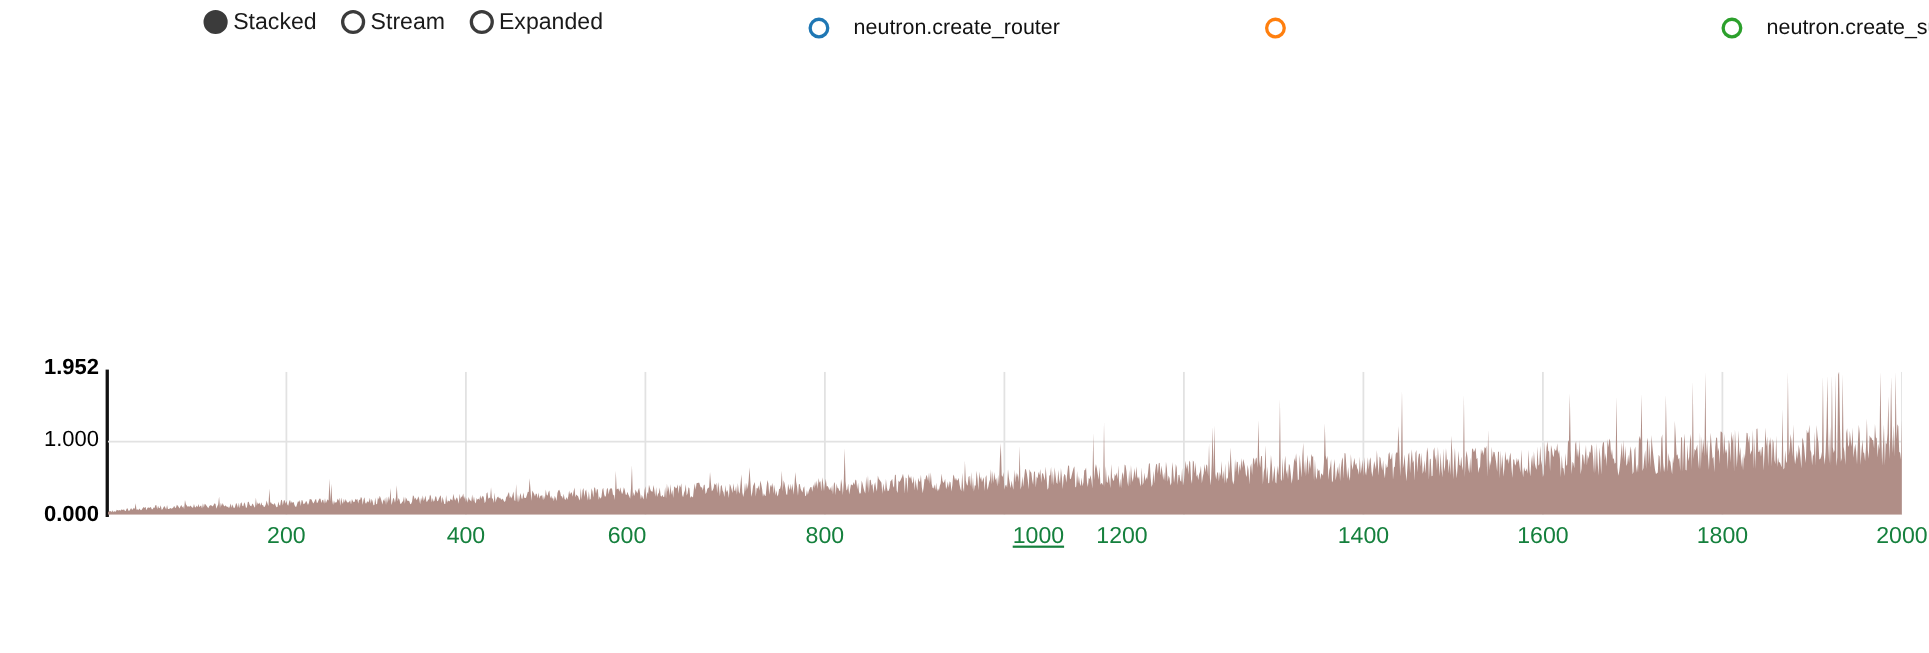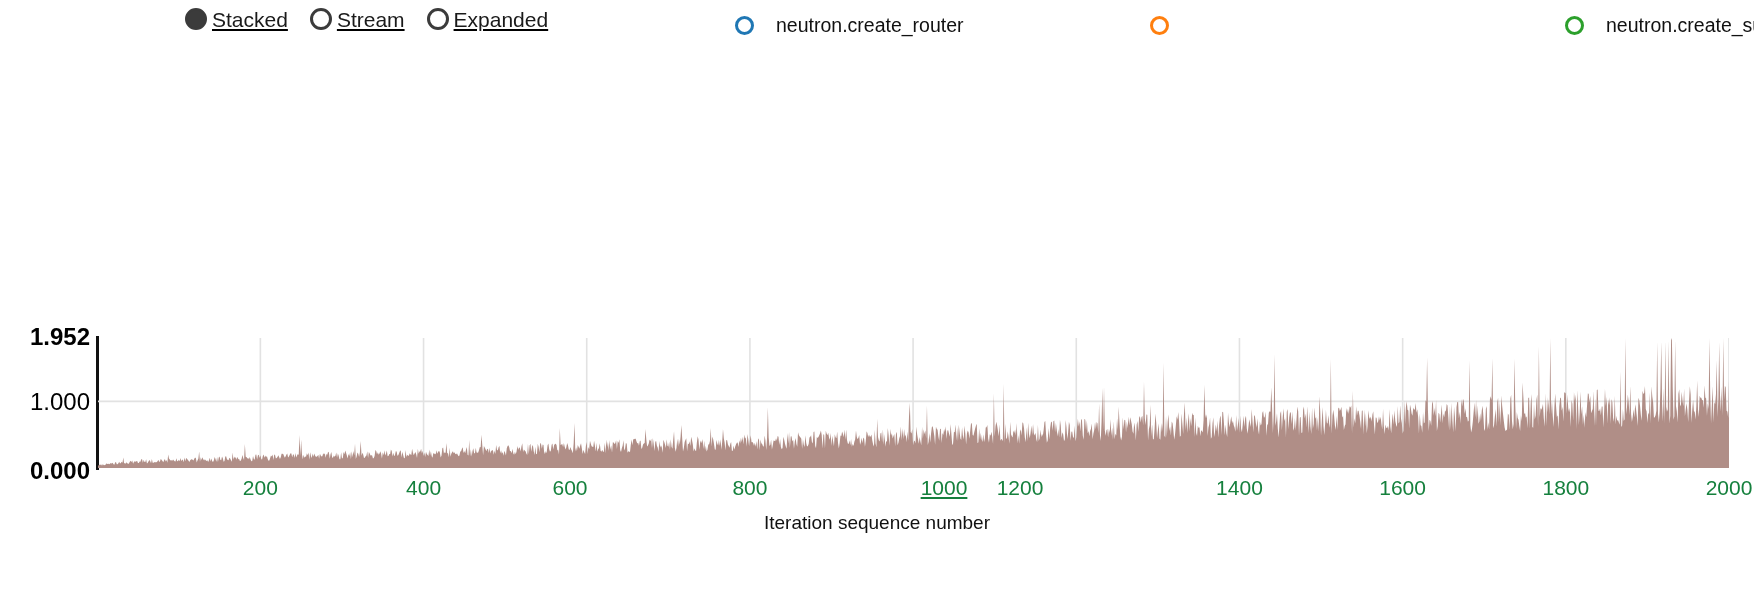--- a/index.html
+++ b/index.html
@@ -20,24 +20,23 @@
   #mode-controls {
     position: absolute;
     left: 185px;
     top: 8px;
     display: flex;
     align-items: center;
     gap: 22px;
   }
   .mode-option {
     display: flex;
-    align-items: flex-start;
+    align-items: center;
     gap: 5px;
     cursor: pointer;
-    text-decoration: underline;
   }
   .mode-dot {
     width: 22px;
     height: 22px;
     border-radius: 50%;
     box-sizing: border-box;
     flex: 0 0 auto;
   }
   .mode-dot.filled {
     background: #3b3b3b;
@@ -112,21 +111,21 @@
     left: 96px;
     top: 16px;
     width: 3px;
     height: 134px;
     background: #111111;
   }
   .ytick {
     position: absolute;
     right: 0;
     text-align: right;
-    font-size: 24px;
+    font-size: 20px;
     white-space: nowrap;
   }
   .ytick.bold { font-weight: bold; }
   #ylabels {
     position: absolute;
     left: 0;
     top: 0;
     width: 90px;
     height: 274px;
   }
@@ -199,21 +198,20 @@
         <line x1="815.0920460230116" x2="815.0920460230116" y1="0" y2="130" stroke="#e2e2e2" stroke-width="1.6"></line>
         <line x1="978.2736368184092" x2="978.2736368184092" y1="0" y2="130" stroke="#e2e2e2" stroke-width="1.6"></line>
         <line x1="1141.4552276138068" x2="1141.4552276138068" y1="0" y2="130" stroke="#e2e2e2" stroke-width="1.6"></line>
         <line x1="1304.6368184092046" x2="1304.6368184092046" y1="0" y2="130" stroke="#e2e2e2" stroke-width="1.6"></line>
         <line x1="1467.8184092046022" x2="1467.8184092046022" y1="0" y2="130" stroke="#e2e2e2" stroke-width="1.6"></line>
         <line x1="1631" x2="1631" y1="0" y2="130" stroke="#e2e2e2" stroke-width="1.6"></line>
         <path d="M 0 130 L 0.00 128.05 L 0.82 126.95 L 1.63 126.77 L 2.45 126.45 L 3.26 127.58 L 4.08 125.95 L 4.90 127.58 L 5.71 126.58 L 6.53 127.19 L 7.34 126.96 L 8.16 125.47 L 8.97 125.75 L 9.79 126.09 L 10.61 125.69 L 11.42 126.36 L 12.24 125.28 L 13.05 125.33 L 13.87 125.61 L 14.69 124.85 L 15.50 126.27 L 16.32 126.63 L 17.13 124.43 L 17.95 124.09 L 18.77 126.35 L 19.58 126.23 L 20.40 125.25 L 21.21 123.79 L 22.03 125.50 L 22.85 125.06 L 23.66 123.67 L 24.48 124.73 L 25.29 119.60 L 26.11 125.41 L 26.92 124.96 L 27.74 125.76 L 28.56 124.24 L 29.37 125.22 L 30.19 125.94 L 31.00 125.24 L 31.82 123.79 L 32.64 122.84 L 33.45 123.91 L 34.27 122.58 L 35.08 125.80 L 35.90 124.03 L 36.72 123.14 L 37.53 123.87 L 38.35 123.35 L 39.16 122.92 L 39.98 125.04 L 40.80 124.95 L 41.61 123.47 L 42.43 123.87 L 43.24 121.23 L 44.06 121.16 L 44.87 124.87 L 45.69 121.70 L 46.51 123.97 L 47.32 123.92 L 48.14 121.28 L 48.95 125.41 L 49.77 124.86 L 50.59 123.28 L 51.40 122.09 L 52.22 123.37 L 53.03 125.22 L 53.85 121.01 L 54.67 124.66 L 55.48 124.83 L 56.30 124.36 L 57.11 123.90 L 57.93 124.56 L 58.75 123.99 L 59.56 123.25 L 60.38 121.84 L 61.19 123.90 L 62.01 123.29 L 62.82 120.86 L 63.64 121.88 L 64.46 123.00 L 65.27 124.23 L 66.09 122.26 L 66.90 121.06 L 67.72 123.47 L 68.54 122.08 L 69.35 124.65 L 70.17 116.61 L 70.98 120.44 L 71.80 121.54 L 72.62 122.61 L 73.43 122.24 L 74.25 122.73 L 75.06 121.44 L 75.88 122.55 L 76.70 123.35 L 77.51 123.58 L 78.33 120.29 L 79.14 122.88 L 79.96 123.26 L 80.77 121.64 L 81.59 123.17 L 82.41 120.11 L 83.22 123.04 L 84.04 122.04 L 84.85 121.49 L 85.67 124.36 L 86.49 119.57 L 87.30 123.31 L 88.12 119.97 L 88.93 120.72 L 89.75 121.87 L 90.57 122.85 L 91.38 124.01 L 92.20 122.23 L 93.01 121.40 L 93.83 121.23 L 94.65 121.71 L 95.46 122.40 L 96.28 120.87 L 97.09 119.59 L 97.91 120.24 L 98.72 124.55 L 99.54 122.20 L 100.36 120.62 L 101.17 113.38 L 101.99 123.83 L 102.80 119.13 L 103.62 121.98 L 104.44 119.23 L 105.25 121.36 L 106.07 122.56 L 106.88 121.23 L 107.70 122.30 L 108.52 122.89 L 109.33 122.35 L 110.15 124.00 L 110.96 122.30 L 111.78 119.80 L 112.60 123.62 L 113.41 120.45 L 114.23 123.36 L 115.04 123.98 L 115.86 122.13 L 116.67 119.09 L 117.49 120.93 L 118.31 123.69 L 119.12 119.10 L 119.94 124.06 L 120.75 119.53 L 121.57 118.48 L 122.39 121.93 L 123.20 122.25 L 124.02 118.62 L 124.83 120.22 L 125.65 123.87 L 126.47 123.10 L 127.28 118.39 L 128.10 118.16 L 128.91 120.95 L 129.73 122.06 L 130.55 122.20 L 131.36 119.83 L 132.18 120.61 L 132.99 122.35 L 133.81 123.63 L 134.62 114.38 L 135.44 121.70 L 136.26 118.60 L 137.07 120.51 L 137.89 118.92 L 138.70 121.71 L 139.52 118.68 L 140.34 121.35 L 141.15 121.06 L 141.97 123.19 L 142.78 122.50 L 143.60 120.72 L 144.42 117.06 L 145.23 119.93 L 146.05 121.91 L 146.86 106.03 L 147.68 118.76 L 148.50 118.88 L 149.31 120.39 L 150.13 119.96 L 150.94 121.16 L 151.76 118.95 L 152.57 121.47 L 153.39 123.15 L 154.21 122.94 L 155.02 117.88 L 155.84 121.03 L 156.65 121.70 L 157.47 116.86 L 158.29 116.41 L 159.10 121.58 L 159.92 117.23 L 160.73 116.64 L 161.55 119.94 L 162.37 117.30 L 163.18 120.72 L 164.00 121.71 L 164.81 118.10 L 165.63 116.40 L 166.45 119.66 L 167.26 117.61 L 168.08 119.29 L 168.89 118.03 L 169.71 121.01 L 170.52 122.73 L 171.34 122.59 L 172.16 119.89 L 172.97 117.50 L 173.79 118.56 L 174.60 116.50 L 175.42 122.11 L 176.24 116.48 L 177.05 116.93 L 177.87 120.52 L 178.68 119.90 L 179.50 118.99 L 180.32 117.15 L 181.13 118.89 L 181.95 121.08 L 182.76 119.16 L 183.58 115.74 L 184.40 115.75 L 185.21 116.06 L 186.03 118.07 L 186.84 119.79 L 187.66 118.26 L 188.47 116.49 L 189.29 115.41 L 190.11 119.52 L 190.92 118.51 L 191.74 116.63 L 192.55 115.21 L 193.37 115.46 L 194.19 119.28 L 195.00 116.59 L 195.82 116.38 L 196.63 119.90 L 197.45 114.97 L 198.27 119.59 L 199.08 117.43 L 199.90 115.91 L 200.71 117.12 L 201.53 97.07 L 202.35 117.92 L 203.16 101.75 L 203.98 116.54 L 204.79 121.13 L 205.61 116.75 L 206.42 119.72 L 207.24 118.46 L 208.06 118.81 L 208.87 115.25 L 209.69 117.32 L 210.50 114.43 L 211.32 121.85 L 212.14 114.37 L 212.95 118.04 L 213.77 120.07 L 214.58 115.43 L 215.40 118.85 L 216.22 115.57 L 217.03 117.58 L 217.85 118.86 L 218.66 118.74 L 219.48 118.09 L 220.30 116.75 L 221.11 120.67 L 221.93 115.72 L 222.74 117.53 L 223.56 118.56 L 224.37 118.20 L 225.19 115.33 L 226.01 116.52 L 226.82 115.37 L 227.64 119.75 L 228.45 116.10 L 229.27 116.66 L 230.09 113.84 L 230.90 114.62 L 231.72 120.77 L 232.53 116.18 L 233.35 113.98 L 234.17 119.55 L 234.98 119.82 L 235.80 117.53 L 236.61 118.77 L 237.43 117.79 L 238.25 114.52 L 239.06 119.81 L 239.88 115.40 L 240.69 117.77 L 241.51 121.22 L 242.32 121.15 L 243.14 114.18 L 243.96 120.36 L 244.77 120.28 L 245.59 114.01 L 246.40 116.20 L 247.22 112.61 L 248.04 114.79 L 248.85 117.49 L 249.67 120.61 L 250.48 115.96 L 251.30 117.96 L 252.12 114.36 L 252.93 121.13 L 253.75 113.36 L 254.56 119.24 L 255.38 113.09 L 256.20 117.20 L 257.01 105.67 L 257.83 121.00 L 258.64 118.47 L 259.46 114.53 L 260.27 115.64 L 261.09 119.06 L 261.91 114.23 L 262.72 103.07 L 263.54 117.63 L 264.35 114.81 L 265.17 116.38 L 265.99 120.08 L 266.80 119.76 L 267.62 118.29 L 268.43 117.42 L 269.25 113.27 L 270.07 119.99 L 270.88 114.04 L 271.70 115.54 L 272.51 117.51 L 273.33 117.28 L 274.15 117.59 L 274.96 120.49 L 275.78 120.01 L 276.59 117.88 L 277.41 112.12 L 278.22 113.06 L 279.04 116.18 L 279.86 114.27 L 280.67 116.73 L 281.49 115.55 L 282.30 113.23 L 283.12 115.70 L 283.94 120.43 L 284.75 114.28 L 285.57 117.25 L 286.38 112.23 L 287.20 117.54 L 288.02 115.38 L 288.83 112.52 L 289.65 118.13 L 290.46 117.97 L 291.28 116.08 L 292.10 116.13 L 292.91 111.45 L 293.73 113.09 L 294.54 118.53 L 295.36 114.71 L 296.17 118.17 L 296.99 117.08 L 297.81 113.16 L 298.62 113.48 L 299.44 117.68 L 300.25 117.32 L 301.07 115.13 L 301.89 113.30 L 302.70 112.27 L 303.52 119.54 L 304.33 113.63 L 305.15 117.07 L 305.97 120.10 L 306.78 120.17 L 307.60 111.89 L 308.41 119.12 L 309.23 116.72 L 310.05 117.75 L 310.86 117.67 L 311.68 115.20 L 312.49 116.38 L 313.31 117.02 L 314.12 110.82 L 314.94 114.76 L 315.76 117.29 L 316.57 115.48 L 317.39 114.00 L 318.20 116.37 L 319.02 119.91 L 319.84 110.86 L 320.65 115.67 L 321.47 113.61 L 322.28 113.46 L 323.10 110.73 L 323.92 115.56 L 324.73 112.86 L 325.55 118.09 L 326.36 114.58 L 327.18 118.98 L 327.99 113.85 L 328.81 116.08 L 329.63 117.09 L 330.44 117.89 L 331.26 111.48 L 332.07 117.62 L 332.89 113.34 L 333.71 118.35 L 334.52 119.63 L 335.34 114.83 L 336.15 116.30 L 336.97 115.20 L 337.79 116.49 L 338.60 112.27 L 339.42 115.70 L 340.23 113.65 L 341.05 112.65 L 341.87 114.47 L 342.68 119.44 L 343.50 117.61 L 344.31 110.35 L 345.13 109.57 L 345.94 115.61 L 346.76 114.24 L 347.58 114.92 L 348.39 105.05 L 349.21 115.22 L 350.02 115.25 L 350.84 119.33 L 351.66 109.74 L 352.47 118.85 L 353.29 115.80 L 354.10 114.14 L 354.92 113.29 L 355.74 115.21 L 356.55 114.29 L 357.37 115.92 L 358.18 116.28 L 359.00 115.13 L 359.82 116.93 L 360.63 118.34 L 361.45 117.54 L 362.26 113.60 L 363.08 113.27 L 363.89 110.86 L 364.71 109.36 L 365.53 114.95 L 366.34 112.88 L 367.16 115.22 L 367.97 111.78 L 368.79 108.92 L 369.61 116.74 L 370.42 117.48 L 371.24 102.07 L 372.05 118.58 L 372.87 111.33 L 373.69 118.56 L 374.50 113.03 L 375.32 110.25 L 376.13 115.26 L 376.95 115.30 L 377.77 109.66 L 378.58 114.60 L 379.40 114.74 L 380.21 114.46 L 381.03 112.11 L 381.84 109.09 L 382.66 109.34 L 383.48 96.82 L 384.29 107.54 L 385.11 117.15 L 385.92 108.00 L 386.74 109.47 L 387.56 111.20 L 388.37 113.28 L 389.19 110.72 L 390.00 111.20 L 390.82 114.89 L 391.64 109.74 L 392.45 115.51 L 393.27 112.78 L 394.08 112.61 L 394.90 111.89 L 395.72 116.67 L 396.53 112.54 L 397.35 115.97 L 398.16 107.02 L 398.98 111.71 L 399.79 112.61 L 400.61 109.25 L 401.43 108.01 L 402.24 115.13 L 403.06 112.35 L 403.87 115.64 L 404.69 114.07 L 405.51 117.74 L 406.32 112.72 L 407.14 114.63 L 407.95 117.38 L 408.77 110.29 L 409.59 107.98 L 410.40 107.14 L 411.22 109.34 L 412.03 113.35 L 412.85 112.93 L 413.67 115.34 L 414.48 110.79 L 415.30 115.54 L 416.11 116.65 L 416.93 113.72 L 417.74 116.24 L 418.56 113.58 L 419.38 107.94 L 420.19 111.86 L 421.01 109.65 L 421.82 109.62 L 422.64 113.57 L 423.46 108.57 L 424.27 105.19 L 425.09 113.99 L 425.90 111.47 L 426.72 112.48 L 427.54 113.14 L 428.35 115.60 L 429.17 116.91 L 429.98 105.72 L 430.80 116.29 L 431.62 107.62 L 432.43 105.65 L 433.25 113.85 L 434.06 108.55 L 434.88 107.06 L 435.69 112.90 L 436.51 117.06 L 437.33 108.66 L 438.14 116.24 L 438.96 115.69 L 439.77 105.84 L 440.59 108.63 L 441.41 114.29 L 442.22 104.91 L 443.04 105.64 L 443.85 110.82 L 444.67 106.47 L 445.49 107.11 L 446.30 116.24 L 447.12 113.03 L 447.93 115.39 L 448.75 113.86 L 449.57 107.26 L 450.38 105.48 L 451.20 111.24 L 452.01 113.77 L 452.83 112.70 L 453.64 106.66 L 454.46 105.38 L 455.28 111.61 L 456.09 107.18 L 456.91 106.07 L 457.72 105.66 L 458.54 106.94 L 459.36 112.38 L 460.17 111.64 L 460.99 116.48 L 461.80 89.96 L 462.62 106.92 L 463.44 106.40 L 464.25 105.99 L 465.07 109.00 L 465.88 104.90 L 466.70 108.64 L 467.52 111.42 L 468.33 109.35 L 469.15 104.93 L 469.96 107.27 L 470.78 111.60 L 471.59 112.02 L 472.41 109.01 L 473.23 111.58 L 474.04 113.09 L 474.86 115.30 L 475.67 105.36 L 476.49 84.90 L 477.31 113.47 L 478.12 109.28 L 478.94 113.03 L 479.75 106.96 L 480.57 108.83 L 481.39 110.67 L 482.20 107.50 L 483.02 105.32 L 483.83 110.22 L 484.65 115.89 L 485.47 111.73 L 486.28 114.23 L 487.10 115.98 L 487.91 107.69 L 488.73 104.11 L 489.54 115.99 L 490.36 109.06 L 491.18 111.22 L 491.99 102.79 L 492.81 105.64 L 493.62 108.24 L 494.44 108.81 L 495.26 109.04 L 496.07 102.87 L 496.89 107.41 L 497.70 113.62 L 498.52 104.70 L 499.34 113.87 L 500.15 111.15 L 500.97 109.94 L 501.78 105.22 L 502.60 112.69 L 503.42 113.68 L 504.23 111.79 L 505.05 113.71 L 505.86 113.64 L 506.68 104.84 L 507.49 115.18 L 508.31 101.52 L 509.13 108.99 L 509.94 103.92 L 510.76 112.69 L 511.57 101.96 L 512.39 111.66 L 513.21 107.34 L 514.02 114.71 L 514.84 104.18 L 515.65 104.62 L 516.47 106.09 L 517.29 105.36 L 518.10 102.28 L 518.92 110.89 L 519.73 102.88 L 520.55 105.07 L 521.37 101.30 L 522.18 112.05 L 523.00 114.08 L 523.81 110.16 L 524.63 107.84 L 525.44 102.19 L 526.26 112.56 L 527.08 110.38 L 527.89 104.97 L 528.71 105.83 L 529.52 114.67 L 530.34 113.18 L 531.16 113.61 L 531.97 114.35 L 532.79 106.65 L 533.60 101.59 L 534.42 107.19 L 535.24 101.27 L 536.05 101.17 L 536.87 100.84 L 537.68 100.78 L 538.50 103.56 L 539.32 105.44 L 540.13 104.73 L 540.95 107.82 L 541.76 103.16 L 542.58 102.44 L 543.39 111.12 L 544.21 109.78 L 545.03 106.39 L 545.84 105.55 L 546.66 104.88 L 547.47 91.04 L 548.29 101.13 L 549.11 108.62 L 549.92 107.59 L 550.74 105.59 L 551.55 101.40 L 552.37 103.18 L 553.19 100.85 L 554.00 110.31 L 554.82 100.10 L 555.63 105.42 L 556.45 113.12 L 557.27 103.92 L 558.08 102.81 L 558.90 107.87 L 559.71 109.51 L 560.53 113.77 L 561.34 102.92 L 562.16 109.62 L 562.98 107.18 L 563.79 109.36 L 564.61 114.66 L 565.42 101.75 L 566.24 103.88 L 567.06 106.69 L 567.87 110.07 L 568.69 101.27 L 569.50 107.74 L 570.32 108.67 L 571.14 103.73 L 571.95 111.83 L 572.77 101.14 L 573.58 108.83 L 574.40 110.85 L 575.22 101.69 L 576.03 93.22 L 576.85 109.57 L 577.66 113.76 L 578.48 109.65 L 579.29 100.75 L 580.11 108.85 L 580.93 100.76 L 581.74 106.69 L 582.56 99.01 L 583.37 86.88 L 584.19 100.23 L 585.01 113.59 L 585.82 109.95 L 586.64 103.92 L 587.45 101.99 L 588.27 100.17 L 589.09 113.25 L 589.90 105.43 L 590.72 106.22 L 591.53 103.13 L 592.35 108.07 L 593.17 98.79 L 593.98 101.99 L 594.80 106.27 L 595.61 113.51 L 596.43 110.32 L 597.24 112.44 L 598.06 112.92 L 598.88 104.24 L 599.69 98.35 L 600.51 101.50 L 601.32 111.78 L 602.14 104.46 L 602.96 102.46 L 603.77 105.22 L 604.59 100.97 L 605.40 110.89 L 606.22 102.65 L 607.04 112.37 L 607.85 107.66 L 608.67 113.39 L 609.48 111.50 L 610.30 106.48 L 611.12 106.30 L 611.93 103.04 L 612.75 90.01 L 613.56 108.56 L 614.38 98.58 L 615.19 101.31 L 616.01 105.90 L 616.83 111.57 L 617.64 111.74 L 618.46 101.70 L 619.27 105.50 L 620.09 107.58 L 620.91 101.83 L 621.72 108.04 L 622.54 101.35 L 623.35 111.84 L 624.17 104.06 L 624.99 91.01 L 625.80 100.27 L 626.62 104.57 L 627.43 112.57 L 628.25 102.24 L 629.07 102.03 L 629.88 106.30 L 630.70 108.06 L 631.51 109.72 L 632.33 105.69 L 633.14 104.11 L 633.96 113.17 L 634.78 112.41 L 635.59 107.45 L 636.41 111.74 L 637.22 108.43 L 638.04 106.28 L 638.86 104.79 L 639.67 104.62 L 640.49 109.07 L 641.30 102.25 L 642.12 105.55 L 642.94 99.78 L 643.75 104.35 L 644.57 98.72 L 645.38 106.52 L 646.20 96.59 L 647.02 100.82 L 647.83 99.26 L 648.65 108.78 L 649.46 95.88 L 650.28 101.37 L 651.09 108.28 L 651.91 102.26 L 652.73 97.20 L 653.54 104.16 L 654.36 103.89 L 655.17 105.07 L 655.99 107.78 L 656.81 104.77 L 657.62 108.68 L 658.44 102.89 L 659.25 111.51 L 660.07 101.70 L 660.89 100.16 L 661.70 112.19 L 662.52 101.61 L 663.33 105.31 L 664.15 105.92 L 664.96 108.02 L 665.78 108.65 L 666.60 97.45 L 667.41 102.23 L 668.23 112.00 L 669.04 100.31 L 669.86 69.23 L 670.68 99.53 L 671.49 107.88 L 672.31 106.78 L 673.12 101.54 L 673.94 111.44 L 674.76 107.23 L 675.57 102.48 L 676.39 102.70 L 677.20 103.33 L 678.02 100.25 L 678.84 102.81 L 679.65 97.89 L 680.47 98.81 L 681.28 107.09 L 682.10 100.88 L 682.91 109.03 L 683.73 111.18 L 684.55 109.94 L 685.36 98.79 L 686.18 101.82 L 686.99 105.69 L 687.81 108.53 L 688.63 110.68 L 689.44 95.12 L 690.26 105.54 L 691.07 94.04 L 691.89 109.85 L 692.71 98.41 L 693.52 98.18 L 694.34 103.61 L 695.15 101.82 L 695.97 110.67 L 696.79 103.40 L 697.60 100.09 L 698.42 105.92 L 699.23 108.76 L 700.05 94.34 L 700.86 97.28 L 701.68 98.39 L 702.50 99.49 L 703.31 100.78 L 704.13 110.80 L 704.94 101.36 L 705.76 106.38 L 706.58 109.12 L 707.39 97.31 L 708.21 105.10 L 709.02 108.59 L 709.84 108.12 L 710.66 105.90 L 711.47 99.58 L 712.29 98.74 L 713.10 97.17 L 713.92 103.93 L 714.74 105.40 L 715.55 93.95 L 716.37 93.38 L 717.18 107.85 L 718.00 110.27 L 718.81 98.90 L 719.63 100.11 L 720.45 99.00 L 721.26 97.34 L 722.08 95.32 L 722.89 92.62 L 723.71 97.03 L 724.53 110.55 L 725.34 96.18 L 726.16 96.74 L 726.97 110.48 L 727.79 92.80 L 728.61 95.53 L 729.42 97.17 L 730.24 94.73 L 731.05 99.84 L 731.87 101.73 L 732.69 95.05 L 733.50 107.96 L 734.32 97.69 L 735.13 103.32 L 735.95 108.20 L 736.76 96.25 L 737.58 99.25 L 738.40 100.14 L 739.21 93.54 L 740.03 104.90 L 740.84 110.52 L 741.66 104.98 L 742.48 97.47 L 743.29 97.89 L 744.11 93.50 L 744.92 95.72 L 745.74 99.29 L 746.56 91.54 L 747.37 101.72 L 748.19 91.40 L 749.00 102.03 L 749.82 105.43 L 750.64 106.10 L 751.45 102.14 L 752.27 107.35 L 753.08 100.95 L 753.90 108.79 L 754.71 105.93 L 755.53 108.05 L 756.35 103.76 L 757.16 101.38 L 757.98 92.46 L 758.79 98.98 L 759.61 101.19 L 760.43 99.85 L 761.24 97.12 L 762.06 106.74 L 762.87 104.30 L 763.69 99.77 L 764.51 105.35 L 765.32 99.54 L 766.14 100.70 L 766.95 108.84 L 767.77 102.94 L 768.59 93.33 L 769.40 94.97 L 770.22 98.93 L 771.03 96.41 L 771.85 98.87 L 772.66 98.62 L 773.48 96.40 L 774.30 102.40 L 775.11 106.39 L 775.93 108.48 L 776.74 91.70 L 777.56 105.15 L 778.38 109.23 L 779.19 80.80 L 780.01 98.93 L 780.82 102.16 L 781.64 103.58 L 782.46 95.58 L 783.27 94.42 L 784.09 104.08 L 784.90 91.15 L 785.72 106.67 L 786.54 95.88 L 787.35 108.82 L 788.17 103.16 L 788.98 103.62 L 789.80 90.05 L 790.61 97.01 L 791.43 107.72 L 792.25 90.68 L 793.06 97.83 L 793.88 95.29 L 794.69 100.52 L 795.51 97.91 L 796.33 95.95 L 797.14 108.27 L 797.96 95.88 L 798.77 93.79 L 799.59 107.35 L 800.41 104.84 L 801.22 100.45 L 802.04 97.91 L 802.85 88.54 L 803.67 102.25 L 804.49 90.29 L 805.30 101.25 L 806.12 91.06 L 806.93 98.63 L 807.75 96.48 L 808.56 104.20 L 809.38 93.60 L 810.20 102.70 L 811.01 78.54 L 811.83 64.81 L 812.64 94.10 L 813.46 95.60 L 814.28 91.10 L 815.09 107.32 L 815.91 103.54 L 816.72 102.50 L 817.54 105.50 L 818.36 88.44 L 819.17 96.38 L 819.99 101.31 L 820.80 105.79 L 821.62 98.92 L 822.44 103.62 L 823.25 107.21 L 824.07 88.79 L 824.88 100.64 L 825.70 91.22 L 826.51 96.18 L 827.33 92.15 L 828.15 100.23 L 828.96 67.45 L 829.78 106.98 L 830.59 103.86 L 831.41 95.02 L 832.23 104.59 L 833.04 95.86 L 833.86 88.91 L 834.67 88.28 L 835.49 92.51 L 836.31 98.07 L 837.12 106.70 L 837.94 88.69 L 838.75 90.93 L 839.57 91.71 L 840.39 98.48 L 841.20 102.67 L 842.02 90.88 L 842.83 90.64 L 843.65 105.08 L 844.46 95.09 L 845.28 96.89 L 846.10 90.97 L 846.91 94.07 L 847.73 88.30 L 848.54 100.95 L 849.36 92.54 L 850.18 92.14 L 850.99 95.55 L 851.81 98.84 L 852.62 86.02 L 853.44 96.38 L 854.26 107.21 L 855.07 105.57 L 855.89 94.25 L 856.70 93.98 L 857.52 86.39 L 858.34 102.49 L 859.15 89.86 L 859.97 103.31 L 860.78 86.70 L 861.60 94.17 L 862.41 100.58 L 863.23 101.97 L 864.05 89.34 L 864.86 97.50 L 865.68 101.48 L 866.49 87.55 L 867.31 95.44 L 868.13 106.59 L 868.94 95.59 L 869.76 92.59 L 870.57 94.17 L 871.39 100.81 L 872.21 92.70 L 873.02 85.27 L 873.84 85.49 L 874.65 97.09 L 875.47 97.67 L 876.29 94.04 L 877.10 90.63 L 877.92 87.79 L 878.73 85.80 L 879.55 105.29 L 880.36 104.18 L 881.18 90.21 L 882.00 101.87 L 882.81 94.78 L 883.63 101.27 L 884.44 104.02 L 885.26 96.19 L 886.08 104.03 L 886.89 100.53 L 887.71 89.49 L 888.52 89.30 L 889.34 86.95 L 890.16 100.46 L 890.97 104.79 L 891.79 96.26 L 892.60 97.73 L 893.42 93.84 L 894.24 98.50 L 895.05 106.04 L 895.87 55.30 L 896.68 98.55 L 897.50 88.20 L 898.31 83.79 L 899.13 87.62 L 899.95 92.83 L 900.76 98.14 L 901.58 86.31 L 902.39 102.76 L 903.21 101.02 L 904.03 101.53 L 904.84 103.31 L 905.66 45.69 L 906.47 105.00 L 907.29 85.73 L 908.11 99.98 L 908.92 101.08 L 909.74 93.28 L 910.55 98.52 L 911.37 105.72 L 912.19 83.85 L 913.00 96.16 L 913.82 98.16 L 914.63 99.39 L 915.45 92.62 L 916.26 95.06 L 917.08 91.58 L 917.90 97.61 L 918.71 85.00 L 919.53 105.43 L 920.34 96.98 L 921.16 105.77 L 921.98 93.74 L 922.79 91.19 L 923.61 97.48 L 924.42 84.37 L 925.24 85.29 L 926.06 90.47 L 926.87 99.76 L 927.69 104.22 L 928.50 89.16 L 929.32 103.20 L 930.14 84.68 L 930.95 95.77 L 931.77 100.21 L 932.58 94.82 L 933.40 87.52 L 934.21 97.08 L 935.03 85.93 L 935.85 95.17 L 936.66 97.49 L 937.48 94.85 L 938.29 101.23 L 939.11 104.25 L 939.93 86.71 L 940.74 103.05 L 941.56 100.57 L 942.37 91.62 L 943.19 99.20 L 944.01 95.64 L 944.82 98.02 L 945.64 91.88 L 946.45 83.90 L 947.27 82.91 L 948.09 96.75 L 948.90 104.78 L 949.72 102.34 L 950.53 89.93 L 951.35 101.47 L 952.16 89.93 L 952.98 84.30 L 953.80 83.60 L 954.61 92.65 L 955.43 83.21 L 956.24 82.59 L 957.06 94.37 L 957.88 85.09 L 958.69 91.30 L 959.51 98.42 L 960.32 91.01 L 961.14 99.44 L 961.96 81.87 L 962.77 87.71 L 963.59 100.00 L 964.40 94.16 L 965.22 96.47 L 966.04 103.36 L 966.85 101.15 L 967.67 81.89 L 968.48 89.28 L 969.30 100.91 L 970.11 94.85 L 970.93 83.75 L 971.75 87.06 L 972.56 102.82 L 973.38 93.76 L 974.19 93.62 L 975.01 99.10 L 975.83 99.95 L 976.64 87.48 L 977.46 103.30 L 978.27 99.45 L 979.09 88.51 L 979.91 80.84 L 980.72 88.55 L 981.54 83.37 L 982.35 93.49 L 983.17 80.69 L 983.98 82.25 L 984.80 97.84 L 985.62 101.86 L 986.43 80.67 L 987.25 81.69 L 988.06 92.36 L 988.88 82.21 L 989.70 95.36 L 990.51 93.06 L 991.33 98.25 L 992.14 93.03 L 992.96 90.76 L 993.78 85.44 L 994.59 101.37 L 995.41 95.55 L 996.22 92.12 L 997.04 83.90 L 997.86 91.34 L 998.67 84.03 L 999.49 85.50 L 1000.30 94.91 L 1001.12 65.42 L 1001.93 96.79 L 1002.75 103.07 L 1003.57 83.53 L 1004.38 49.94 L 1005.20 91.85 L 1006.01 48.66 L 1006.83 92.55 L 1007.65 97.85 L 1008.46 92.26 L 1009.28 90.92 L 1010.09 99.62 L 1010.91 91.02 L 1011.73 95.00 L 1012.54 80.98 L 1013.36 97.82 L 1014.17 89.45 L 1014.99 101.73 L 1015.81 83.30 L 1016.62 101.37 L 1017.44 95.80 L 1018.25 97.61 L 1019.07 80.21 L 1019.88 92.22 L 1020.70 68.73 L 1021.52 85.49 L 1022.33 98.47 L 1023.15 102.50 L 1023.96 98.85 L 1024.78 79.25 L 1025.60 91.30 L 1026.41 81.64 L 1027.23 82.33 L 1028.04 94.57 L 1028.86 83.62 L 1029.68 90.19 L 1030.49 78.46 L 1031.31 87.52 L 1032.12 79.27 L 1032.94 82.34 L 1033.76 86.16 L 1034.57 93.42 L 1035.39 95.69 L 1036.20 84.44 L 1037.02 89.55 L 1037.83 102.46 L 1038.65 86.67 L 1039.47 83.03 L 1040.28 93.80 L 1041.10 79.63 L 1041.91 77.97 L 1042.73 84.43 L 1043.55 78.97 L 1044.36 77.90 L 1045.18 87.13 L 1045.99 43.74 L 1046.81 80.20 L 1047.63 87.05 L 1048.44 76.62 L 1049.26 76.66 L 1050.07 102.56 L 1050.89 91.19 L 1051.71 87.29 L 1052.52 66.87 L 1053.34 98.19 L 1054.15 86.18 L 1054.97 101.27 L 1055.78 101.13 L 1056.60 90.47 L 1057.42 75.53 L 1058.23 84.55 L 1059.05 100.14 L 1059.86 92.30 L 1060.68 85.22 L 1061.50 100.51 L 1062.31 101.65 L 1063.13 84.89 L 1063.94 93.94 L 1064.76 85.15 L 1065.58 24.74 L 1066.39 97.45 L 1067.21 99.52 L 1068.02 78.07 L 1068.84 98.89 L 1069.66 83.76 L 1070.47 76.17 L 1071.29 93.11 L 1072.10 88.57 L 1072.92 97.46 L 1073.73 83.60 L 1074.55 85.13 L 1075.37 92.24 L 1076.18 101.68 L 1077.00 96.84 L 1077.81 87.79 L 1078.63 78.25 L 1079.45 81.71 L 1080.26 74.12 L 1081.08 83.42 L 1081.89 98.76 L 1082.71 97.76 L 1083.53 75.45 L 1084.34 85.50 L 1085.16 96.01 L 1085.97 76.29 L 1086.79 64.52 L 1087.61 92.25 L 1088.42 79.40 L 1089.24 95.05 L 1090.05 82.88 L 1090.87 75.36 L 1091.68 93.59 L 1092.50 80.02 L 1093.32 88.35 L 1094.13 74.75 L 1094.95 77.27 L 1095.76 76.77 L 1096.58 99.07 L 1097.40 79.47 L 1098.21 95.01 L 1099.03 97.96 L 1099.84 87.79 L 1100.66 90.12 L 1101.48 89.37 L 1102.29 98.14 L 1103.11 92.26 L 1103.92 93.07 L 1104.74 94.47 L 1105.56 82.19 L 1106.37 46.82 L 1107.19 76.15 L 1108.00 80.16 L 1108.82 76.24 L 1109.63 98.07 L 1110.45 89.58 L 1111.27 86.24 L 1112.08 79.42 L 1112.90 100.74 L 1113.71 98.94 L 1114.53 85.46 L 1115.35 79.17 L 1116.16 98.93 L 1116.98 94.12 L 1117.79 86.16 L 1118.61 93.17 L 1119.43 82.56 L 1120.24 99.58 L 1121.06 87.55 L 1121.87 80.11 L 1122.69 77.58 L 1123.51 96.93 L 1124.32 73.86 L 1125.14 74.35 L 1125.95 85.28 L 1126.77 97.33 L 1127.58 86.57 L 1128.40 95.14 L 1129.22 99.04 L 1130.03 74.63 L 1130.85 84.57 L 1131.66 89.26 L 1132.48 83.00 L 1133.30 78.15 L 1134.11 85.28 L 1134.93 82.78 L 1135.74 87.37 L 1136.56 89.38 L 1137.38 93.66 L 1138.19 76.96 L 1139.01 92.69 L 1139.82 87.31 L 1140.64 79.90 L 1141.46 94.83 L 1142.27 77.48 L 1143.09 90.74 L 1143.90 94.25 L 1144.72 87.07 L 1145.53 77.67 L 1146.35 89.09 L 1147.17 80.17 L 1147.98 77.71 L 1148.80 90.38 L 1149.61 95.65 L 1150.43 88.44 L 1151.25 81.20 L 1152.06 85.00 L 1152.88 88.88 L 1153.69 71.06 L 1154.51 82.99 L 1155.33 94.32 L 1156.14 77.03 L 1156.96 78.25 L 1157.77 84.83 L 1158.59 89.66 L 1159.41 80.15 L 1160.22 91.94 L 1161.04 96.81 L 1161.85 83.15 L 1162.67 87.49 L 1163.48 86.12 L 1164.30 74.99 L 1165.12 72.89 L 1165.93 79.68 L 1166.75 78.93 L 1167.56 73.65 L 1168.38 97.80 L 1169.20 87.05 L 1170.01 86.01 L 1170.83 74.80 L 1171.64 73.22 L 1172.46 73.67 L 1173.28 49.37 L 1174.09 70.35 L 1174.91 94.88 L 1175.72 76.33 L 1176.54 16.31 L 1177.36 87.85 L 1178.17 83.15 L 1178.99 75.29 L 1179.80 90.44 L 1180.62 99.54 L 1181.43 86.94 L 1182.25 75.54 L 1183.07 73.06 L 1183.88 92.24 L 1184.70 79.14 L 1185.51 70.34 L 1186.33 82.97 L 1187.15 80.14 L 1187.96 98.94 L 1188.78 73.74 L 1189.59 71.12 L 1190.41 91.37 L 1191.23 79.13 L 1192.04 74.05 L 1192.86 74.97 L 1193.67 86.22 L 1194.49 73.37 L 1195.31 92.69 L 1196.12 90.04 L 1196.94 80.09 L 1197.75 92.39 L 1198.57 80.31 L 1199.38 68.60 L 1200.20 73.47 L 1201.02 97.82 L 1201.83 79.75 L 1202.65 78.73 L 1203.46 95.04 L 1204.28 94.59 L 1205.10 72.01 L 1205.91 68.61 L 1206.73 80.38 L 1207.54 75.47 L 1208.36 89.77 L 1209.18 68.20 L 1209.99 81.59 L 1210.81 95.04 L 1211.62 73.47 L 1212.44 88.23 L 1213.26 95.88 L 1214.07 69.56 L 1214.89 90.74 L 1215.70 85.85 L 1216.52 69.35 L 1217.33 80.81 L 1218.15 78.98 L 1218.97 92.54 L 1219.78 79.55 L 1220.60 93.75 L 1221.41 58.18 L 1222.23 73.05 L 1223.05 97.60 L 1223.86 81.78 L 1224.68 68.95 L 1225.49 88.20 L 1226.31 96.88 L 1227.13 85.77 L 1227.94 71.70 L 1228.76 84.48 L 1229.57 85.69 L 1230.39 77.00 L 1231.21 85.79 L 1232.02 89.93 L 1232.84 20.93 L 1233.65 95.63 L 1234.47 77.87 L 1235.28 71.67 L 1236.10 77.85 L 1236.92 87.53 L 1237.73 92.12 L 1238.55 77.65 L 1239.36 92.09 L 1240.18 70.56 L 1241.00 69.59 L 1241.81 73.04 L 1242.63 71.51 L 1243.44 68.76 L 1244.26 79.48 L 1245.08 78.07 L 1245.89 91.91 L 1246.71 87.93 L 1247.52 86.19 L 1248.34 69.68 L 1249.16 74.75 L 1249.97 70.81 L 1250.79 76.07 L 1251.60 68.31 L 1252.42 69.82 L 1253.23 67.56 L 1254.05 95.30 L 1254.87 52.78 L 1255.68 89.55 L 1256.50 80.33 L 1257.31 85.41 L 1258.13 68.14 L 1258.95 78.03 L 1259.76 72.70 L 1260.58 72.84 L 1261.39 77.33 L 1262.21 83.23 L 1263.03 90.94 L 1263.84 72.82 L 1264.66 72.44 L 1265.47 96.79 L 1266.29 71.33 L 1267.11 88.15 L 1267.92 75.10 L 1268.74 95.16 L 1269.55 88.19 L 1270.37 72.18 L 1271.18 79.28 L 1272.00 80.92 L 1272.82 78.61 L 1273.63 83.73 L 1274.45 76.53 L 1275.26 73.28 L 1276.08 87.52 L 1276.90 96.39 L 1277.71 79.60 L 1278.53 79.85 L 1279.34 85.37 L 1280.16 83.48 L 1280.98 78.22 L 1281.79 82.51 L 1282.61 78.85 L 1283.42 85.87 L 1284.24 91.57 L 1285.06 70.68 L 1285.87 88.43 L 1286.69 95.96 L 1287.50 86.54 L 1288.32 89.64 L 1289.13 90.31 L 1289.95 87.72 L 1290.77 92.58 L 1291.58 70.89 L 1292.40 88.69 L 1293.21 95.16 L 1294.03 82.37 L 1294.85 75.55 L 1295.66 86.84 L 1296.48 72.33 L 1297.29 83.05 L 1298.11 87.04 L 1298.93 89.12 L 1299.74 67.89 L 1300.56 85.52 L 1301.37 84.01 L 1302.19 67.27 L 1303.01 80.66 L 1303.82 84.96 L 1304.64 95.53 L 1305.45 92.72 L 1306.27 62.58 L 1307.08 86.11 L 1307.90 69.14 L 1308.72 63.13 L 1309.53 71.81 L 1310.35 72.61 L 1311.16 90.46 L 1311.98 66.52 L 1312.80 70.08 L 1313.61 75.62 L 1314.43 77.69 L 1315.24 69.41 L 1316.06 71.70 L 1316.88 71.26 L 1317.69 65.01 L 1318.51 74.79 L 1319.32 71.19 L 1320.14 78.90 L 1320.95 95.79 L 1321.77 75.62 L 1322.59 87.29 L 1323.40 87.99 L 1324.22 94.80 L 1325.03 73.91 L 1325.85 85.59 L 1326.67 84.31 L 1327.48 62.31 L 1328.30 63.53 L 1329.11 19.51 L 1329.93 72.08 L 1330.75 92.97 L 1331.56 81.75 L 1332.38 83.09 L 1333.19 87.64 L 1334.01 65.95 L 1334.83 62.96 L 1335.64 77.69 L 1336.46 69.72 L 1337.27 78.31 L 1338.09 62.05 L 1338.90 93.04 L 1339.72 88.06 L 1340.54 74.64 L 1341.35 76.05 L 1342.17 84.39 L 1342.98 75.56 L 1343.80 66.55 L 1344.62 85.24 L 1345.43 75.41 L 1346.25 79.18 L 1347.06 72.23 L 1347.88 73.82 L 1348.70 66.05 L 1349.51 67.38 L 1350.33 79.08 L 1351.14 92.42 L 1351.96 67.97 L 1352.78 91.25 L 1353.59 64.84 L 1354.41 82.87 L 1355.22 94.48 L 1356.04 68.64 L 1356.85 78.32 L 1357.67 93.28 L 1358.49 69.04 L 1359.30 64.04 L 1360.12 64.02 L 1360.93 80.38 L 1361.75 73.75 L 1362.57 85.76 L 1363.38 61.06 L 1364.20 68.59 L 1365.01 60.69 L 1365.83 63.23 L 1366.65 75.88 L 1367.46 70.29 L 1368.28 79.01 L 1369.09 78.88 L 1369.91 83.66 L 1370.73 82.57 L 1371.54 22.48 L 1372.36 86.93 L 1373.17 94.40 L 1373.99 90.69 L 1374.80 83.73 L 1375.62 74.26 L 1376.44 64.53 L 1377.25 79.44 L 1378.07 62.01 L 1378.88 81.91 L 1379.70 67.28 L 1380.52 85.74 L 1381.33 83.45 L 1382.15 75.13 L 1382.96 82.94 L 1383.78 72.36 L 1384.60 67.66 L 1385.41 78.24 L 1386.23 93.06 L 1387.04 90.87 L 1387.86 71.07 L 1388.68 68.00 L 1389.49 91.67 L 1390.31 84.13 L 1391.12 91.51 L 1391.94 61.36 L 1392.75 58.30 L 1393.57 62.53 L 1394.39 20.02 L 1395.20 90.24 L 1396.02 87.56 L 1396.83 78.70 L 1397.65 71.00 L 1398.47 88.45 L 1399.28 64.07 L 1400.10 59.86 L 1400.91 84.21 L 1401.73 63.23 L 1402.55 87.22 L 1403.36 57.38 L 1404.18 67.90 L 1404.99 75.84 L 1405.81 83.08 L 1406.63 89.51 L 1407.44 92.98 L 1408.26 92.33 L 1409.07 91.51 L 1409.89 75.43 L 1410.70 77.03 L 1411.52 91.78 L 1412.34 60.74 L 1413.15 56.87 L 1413.97 82.74 L 1414.78 91.30 L 1415.60 86.07 L 1416.42 20.60 L 1417.23 65.13 L 1418.05 90.73 L 1418.86 73.89 L 1419.68 80.11 L 1420.50 81.82 L 1421.31 88.08 L 1422.13 93.06 L 1422.94 77.26 L 1423.76 83.28 L 1424.58 44.51 L 1425.39 59.58 L 1426.21 76.17 L 1427.02 74.87 L 1427.84 79.73 L 1428.65 78.20 L 1429.47 90.17 L 1430.29 59.99 L 1431.10 59.38 L 1431.92 90.45 L 1432.73 65.18 L 1433.55 55.99 L 1434.37 88.99 L 1435.18 89.80 L 1436.00 66.03 L 1436.81 81.43 L 1437.63 77.56 L 1438.45 61.71 L 1439.26 56.45 L 1440.08 88.27 L 1440.89 8.30 L 1441.71 79.21 L 1442.53 70.04 L 1443.34 71.84 L 1444.16 69.50 L 1444.97 66.12 L 1445.79 80.17 L 1446.60 88.64 L 1447.42 55.02 L 1448.24 88.10 L 1449.05 58.93 L 1449.87 74.21 L 1450.68 60.97 L 1451.50 76.75 L 1452.32 0.00 L 1453.13 76.43 L 1453.95 62.07 L 1454.76 77.66 L 1455.58 89.05 L 1456.40 68.94 L 1457.21 55.39 L 1458.03 67.79 L 1458.84 78.96 L 1459.66 77.33 L 1460.48 91.27 L 1461.29 68.59 L 1462.11 60.29 L 1462.92 59.57 L 1463.74 72.67 L 1464.55 68.86 L 1465.37 83.78 L 1466.19 54.38 L 1467.00 54.39 L 1467.82 55.55 L 1468.63 75.74 L 1469.45 56.28 L 1470.27 70.40 L 1471.08 74.20 L 1471.90 69.86 L 1472.71 88.89 L 1473.53 61.88 L 1474.35 65.70 L 1475.16 82.66 L 1475.98 54.03 L 1476.79 63.25 L 1477.61 56.44 L 1478.43 90.88 L 1479.24 52.30 L 1480.06 68.27 L 1480.87 87.06 L 1481.69 74.34 L 1482.50 53.40 L 1483.32 76.57 L 1484.14 68.34 L 1484.95 86.72 L 1485.77 76.70 L 1486.58 89.74 L 1487.40 74.12 L 1488.22 79.33 L 1489.03 67.98 L 1489.85 55.47 L 1490.66 55.76 L 1491.48 64.37 L 1492.30 57.80 L 1493.11 75.31 L 1493.93 73.01 L 1494.74 71.01 L 1495.56 52.89 L 1496.38 87.92 L 1497.19 60.00 L 1498.01 88.11 L 1498.82 52.09 L 1499.64 51.44 L 1500.45 72.72 L 1501.27 73.01 L 1502.09 70.21 L 1502.90 77.28 L 1503.72 68.60 L 1504.53 68.47 L 1505.35 89.62 L 1506.17 72.20 L 1506.98 50.71 L 1507.80 67.93 L 1508.61 58.65 L 1509.43 85.75 L 1510.25 61.27 L 1511.06 67.19 L 1511.88 59.21 L 1512.69 86.10 L 1513.51 61.07 L 1514.33 64.18 L 1515.14 80.11 L 1515.96 83.86 L 1516.77 57.86 L 1517.59 86.57 L 1518.40 77.67 L 1519.22 82.71 L 1520.04 81.96 L 1520.85 84.49 L 1521.67 86.80 L 1522.48 33.54 L 1523.30 88.88 L 1524.12 87.54 L 1524.93 71.03 L 1525.75 83.09 L 1526.56 81.17 L 1527.38 0.00 L 1528.20 76.17 L 1529.01 69.03 L 1529.83 56.58 L 1530.64 63.55 L 1531.46 77.32 L 1532.28 47.94 L 1533.09 76.12 L 1533.91 84.06 L 1534.72 78.96 L 1535.54 71.26 L 1536.35 79.42 L 1537.17 66.37 L 1537.99 70.76 L 1538.80 78.10 L 1539.62 87.96 L 1540.43 59.71 L 1541.25 62.28 L 1542.07 68.21 L 1542.88 77.29 L 1543.70 82.84 L 1544.51 52.65 L 1545.33 55.97 L 1546.15 55.05 L 1546.96 48.11 L 1547.78 70.97 L 1548.59 73.57 L 1549.41 85.05 L 1550.23 74.61 L 1551.04 76.80 L 1551.86 54.52 L 1552.67 85.51 L 1553.49 48.28 L 1554.30 58.43 L 1555.12 64.32 L 1555.94 79.74 L 1556.75 79.33 L 1557.57 77.20 L 1558.38 72.65 L 1559.20 3.81 L 1560.02 75.83 L 1560.83 84.39 L 1561.65 73.07 L 1562.46 50.81 L 1563.28 3.38 L 1564.10 65.82 L 1564.91 83.51 L 1565.73 50.06 L 1566.54 85.48 L 1567.36 2.95 L 1568.18 68.68 L 1568.99 73.81 L 1569.81 71.14 L 1570.62 2.60 L 1571.44 85.62 L 1572.25 77.74 L 1573.07 2.35 L 1573.89 0.00 L 1574.70 49.29 L 1575.52 81.86 L 1576.33 78.29 L 1577.15 1.91 L 1577.97 68.07 L 1578.78 72.94 L 1579.60 84.49 L 1580.41 55.95 L 1581.23 51.30 L 1582.05 66.45 L 1582.86 68.43 L 1583.68 53.67 L 1584.49 62.24 L 1585.31 68.14 L 1586.13 50.61 L 1586.94 78.20 L 1587.76 70.94 L 1588.57 65.33 L 1589.39 72.09 L 1590.20 84.36 L 1591.02 63.22 L 1591.84 48.21 L 1592.65 56.16 L 1593.47 84.74 L 1594.28 71.46 L 1595.10 61.79 L 1595.92 73.09 L 1596.73 74.00 L 1597.55 81.38 L 1598.36 67.97 L 1599.18 42.50 L 1600.00 71.15 L 1600.81 79.04 L 1601.63 57.78 L 1602.44 59.74 L 1603.26 59.87 L 1604.08 62.09 L 1604.89 62.19 L 1605.71 69.71 L 1606.52 47.29 L 1607.34 59.45 L 1608.15 60.60 L 1608.97 77.87 L 1609.79 65.09 L 1610.60 70.90 L 1611.42 0.00 L 1612.23 55.56 L 1613.05 85.18 L 1613.87 65.86 L 1614.68 47.95 L 1615.50 84.62 L 1616.31 64.11 L 1617.13 66.20 L 1617.95 56.59 L 1618.76 22.18 L 1619.58 79.07 L 1620.39 59.84 L 1621.21 4.27 L 1622.03 57.55 L 1622.84 73.80 L 1623.66 48.60 L 1624.47 77.44 L 1625.29 0.00 L 1626.10 61.60 L 1626.92 47.67 L 1627.74 49.50 L 1628.55 72.79 L 1629.37 73.49 L 1630.18 79.99 L 1631.00 43.07 L 1631 130 Z" fill="#b08e87" stroke="none"></path>
       </svg>
   </div>
   <div id="xticks-host"></div>
-  <div id="xaxis-title">Iteration sequence number</div>
 <div class="xtick" style="left: 260.366px;">200</div>
     <div class="xtick" style="left: 423.547px;">400</div>
     <div class="xtick" style="left: 570px;">600</div>
     <div class="xtick" style="left: 749.91px;">800</div>
     <div class="xtick" style="left: 944px; text-decoration: underline;">1000</div>
     <div class="xtick" style="left: 1020px;">1200</div>
     <div class="xtick" style="left: 1239.46px;">1400</div>
     <div class="xtick" style="left: 1402.64px;">1600</div>
     <div class="xtick" style="left: 1565.82px;">1800</div>
     <div class="xtick" style="left: 1729px;">2000</div>

